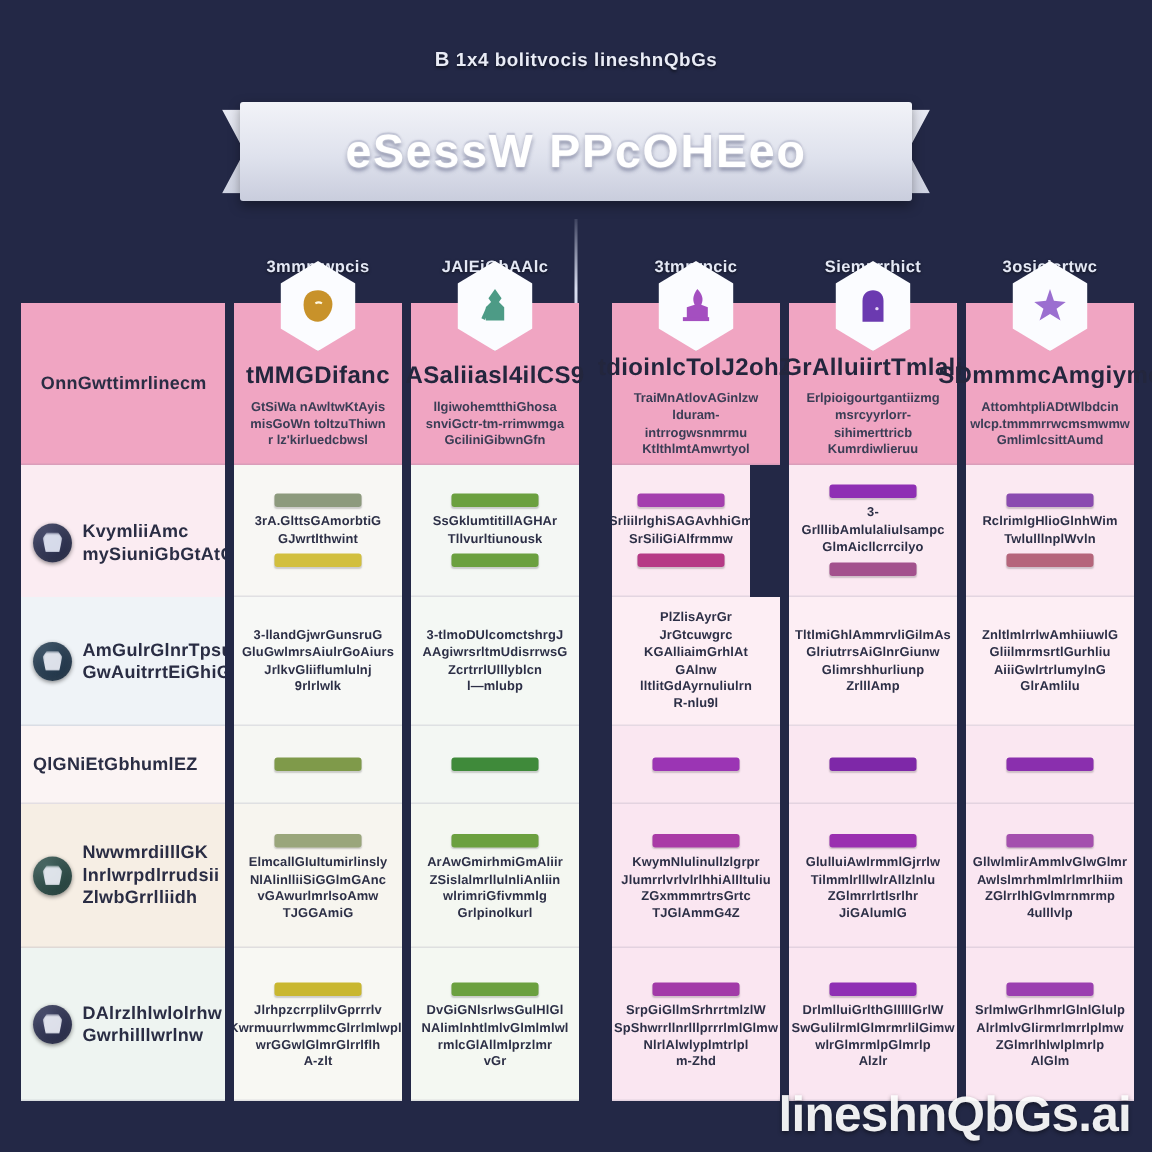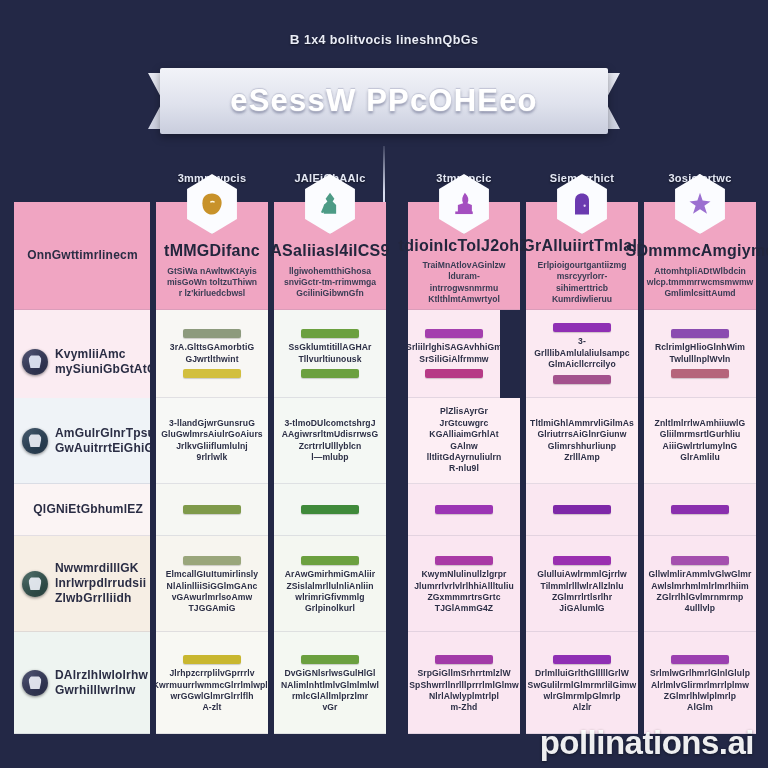--- a/index.html
+++ b/index.html
@@ -380,21 +380,21 @@
       </div>
       <div class="cell" style="left: 394px; top: 196px; width: 112px; height: 86px; background: rgb(253, 238, 244);">
         <div class="cell-text">PlZlisAyrGr JrGtcuwgrc<br>KGAlliaimGrhlAt GAlnw<br>lltlitGdAyrnuliulrn<br>R-nlu9l</div>
       </div>
       <div class="cell" style="left: 512px; top: 196px; width: 112px; height: 86px; background: rgb(253, 238, 244);">
         <div class="cell-text">TltlmiGhlAmmrvliGilmAs<br>GlriutrrsAiGlnrGiunw<br>Glimrshhurliunp<br>ZrlllAmp</div>
       </div>
       <div class="cell" style="left: 630px; top: 196px; width: 112px; height: 86px; background: rgb(253, 238, 244);">
         <div class="cell-text">ZnltlmlrrlwAmhiiuwlG<br>GliilmrmsrtlGurhliu<br>AiiiGwlrtrlumylnG<br>GlrAmlilu</div>
       </div>
-      <div class="cell labelcell" style="left: 0px; top: 282px; width: 136px; height: 52px; background: rgb(251, 244, 244); justify-content: flex-end;">
+      <div class="cell labelcell" style="left: 0px; top: 282px; width: 136px; height: 52px; background: rgb(251, 244, 244); justify-content: flex-start;">
         <span class="row-label-text" style="text-align: center;">QlGNiEtGbhumlEZ</span>
       </div>
       <div class="cell" style="left: 142px; top: 282px; width: 112px; height: 52px; background: rgb(246, 247, 243);">
         <div class="pill" style="background: rgb(127, 154, 74);"></div>
       </div>
       <div class="cell" style="left: 260px; top: 282px; width: 112px; height: 52px; background: rgb(243, 247, 243);">
         <div class="pill" style="background: rgb(63, 138, 58);"></div>
       </div>
       <div class="cell" style="left: 394px; top: 282px; width: 112px; height: 52px; background: rgb(250, 231, 241);">
         <div class="pill" style="background: rgb(155, 53, 180);"></div>
@@ -449,13 +449,13 @@
         <div class="pill" style="background: rgb(143, 47, 180);"></div>
         <div class="cell-text">DrlmlluiGrlthGlllllGrlW<br>SwGulilrmlGlmrmrlilGimw<br>wlrGlmrmlpGlmrlp<br>Alzlr</div>
       </div>
       <div class="cell" style="left: 630px; top: 430px; width: 112px; height: 102px; background: rgb(250, 230, 241);">
         <div class="pill" style="background: rgb(155, 63, 176);"></div>
         <div class="cell-text">SrlmlwGrlhmrlGlnlGlulp<br>AlrlmlvGlirmrlmrrlplmw<br>ZGlmrlhlwlplmrlp<br>AlGlm</div>
       </div>
     </div>
 </div>
 
-<div class="watermark">pollinations.ai</div>
+<div class="watermark">lineshnQbGs.ai</div>
 
 </body></html>

